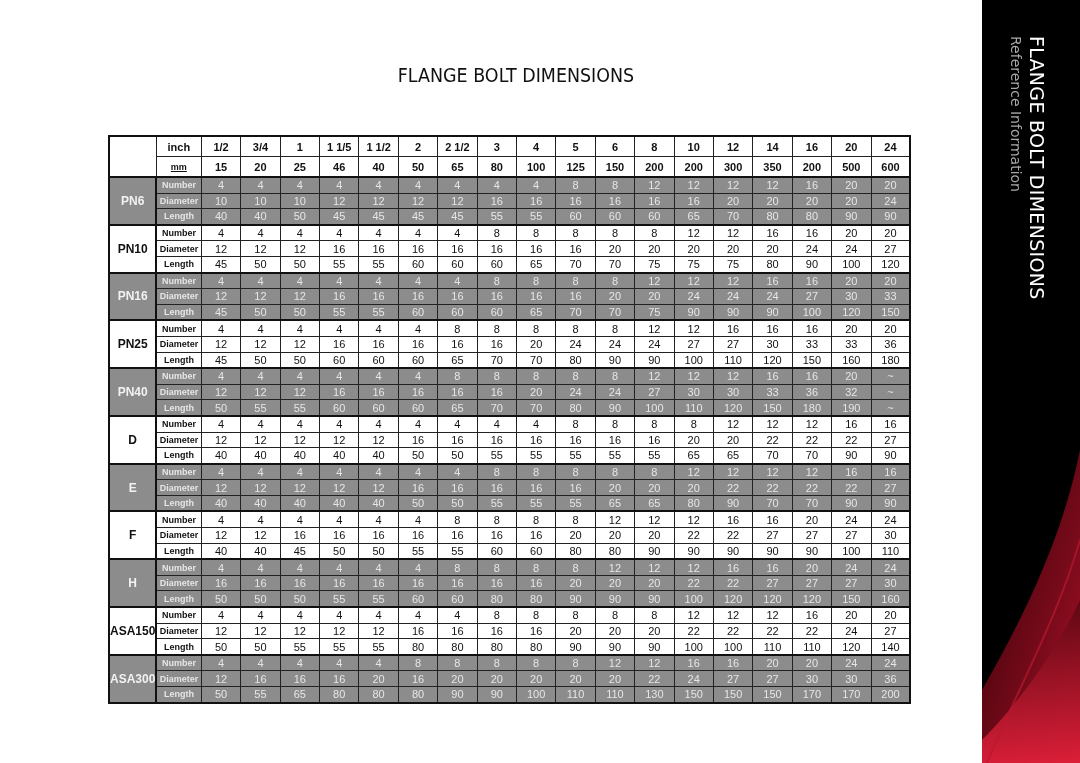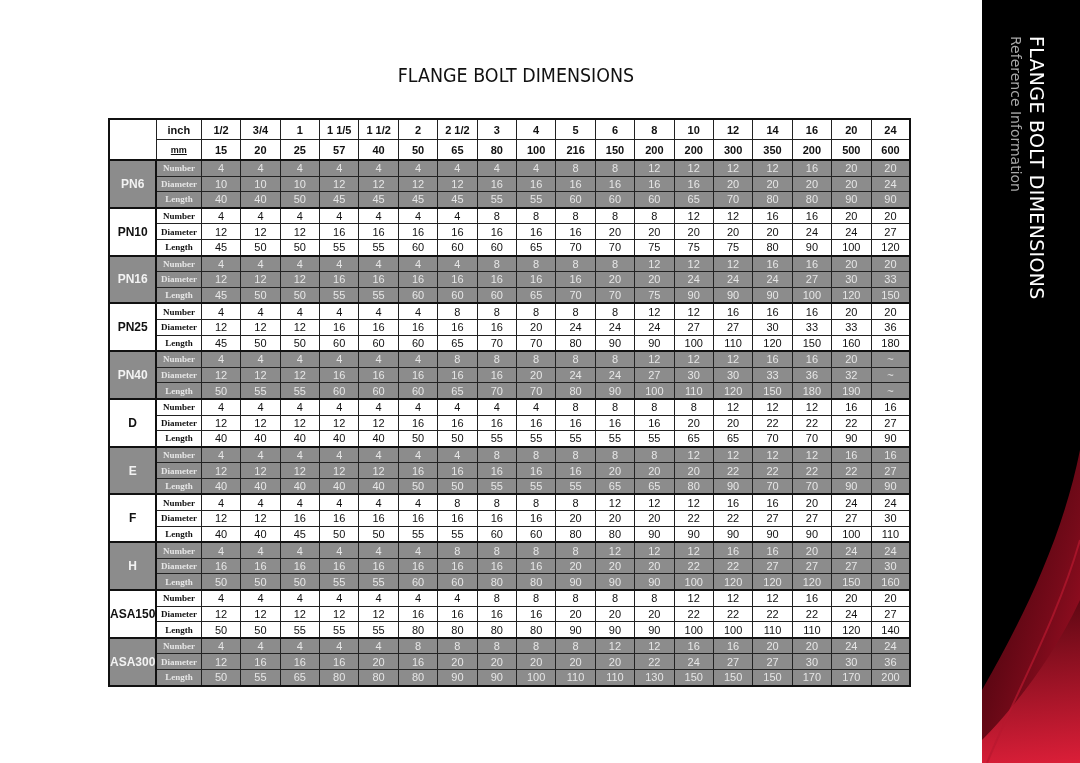--- a/index.html
+++ b/index.html
@@ -19,33 +19,33 @@
     background: #000; overflow: hidden;
   }
   .sidebar .swoosh { position: absolute; left: 0; top: 0; width: 98px; height: 763px; }
   .vtext {
     position: absolute; white-space: nowrap; transform-origin: 0 0; transform: rotate(90deg);
   }
   .vt-main { left: 1048px; top: 36px; color: #fff; font-size: 19px; font-family: "DejaVu Sans", sans-serif; letter-spacing: 0.3px; }
   .vt-sub { left: 1024px; top: 36px; color: #a8a8a8; font-size: 14px; font-family: "DejaVu Sans", sans-serif; }
 
   table.bolt {
-    position: absolute; left: 108px; top: 118px;
+    position: absolute; left: 108px; top: 135px;
     border-collapse: collapse; table-layout: fixed;
     border: 2px solid #111;
     padding-left: 40px;
   }
   table.bolt td {
     border: 1px solid #222; padding: 0; text-align: center;
     font-size: 11px; height: 14.6px; line-height: 14px;
   }
   table.bolt tr.hdr td { height: 19px; font-weight: bold; font-size: 11px; background: #fff; color: #111; }
   table.bolt tr.hdr td.blank { border: none; background: #fff; }
   table.bolt td.grp { font-weight: bold; font-size: 12px; border-right: 2px solid #111; }
-  table.bolt td.sub { font-weight: bold; font-size: 9px; font-family: Liberation Serif, serif; }
+  table.bolt td.sub { font-weight: bold; font-size: 9px; }
   table.bolt tr.g-first td { border-top: 2px solid #111; }
   .shade td { background: #8c8c8c; color: #e6e6e6; }
   .shade td.grp { background: #8c8c8c; color: #f2f2f2; }
   .plain td { background: #fff; color: #111; }
   col.c-grp { width: 44px; }
   col.c-sub { width: 45px; }
   col.c-val { width: 39.4px; }
   .inch-cell { font-size: 11px; }
   .mm-cell { font-size: 9px !important; text-decoration: underline; }
 </style>
@@ -99,27 +99,27 @@
         <td>16</td>
         <td>20</td>
         <td>24</td>
       </tr>
       <tr class="hdr">
         <td class="blank"></td>
         <td class="mm-cell">mm</td>
         <td>15</td>
         <td>20</td>
         <td>25</td>
-        <td>57</td>
-        <td>40</td>
-        <td>50</td>
-        <td>65</td>
-        <td>80</td>
-        <td>100</td>
-        <td>216</td>
+        <td>46</td>
+        <td>40</td>
+        <td>50</td>
+        <td>65</td>
+        <td>80</td>
+        <td>100</td>
+        <td>125</td>
         <td>150</td>
         <td>200</td>
         <td>200</td>
         <td>300</td>
         <td>350</td>
         <td>200</td>
         <td>500</td>
         <td>600</td>
       </tr>
       <tr class="shade g-first">

